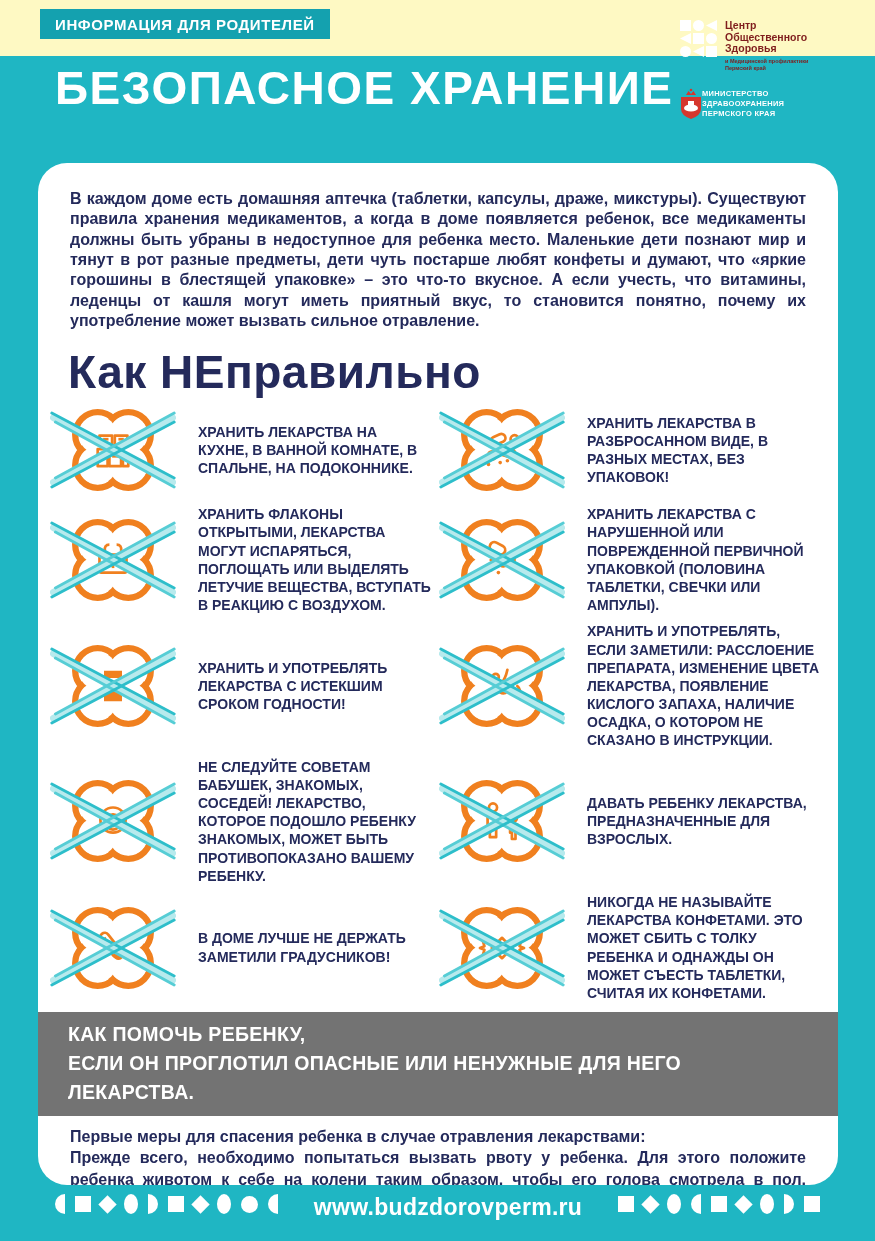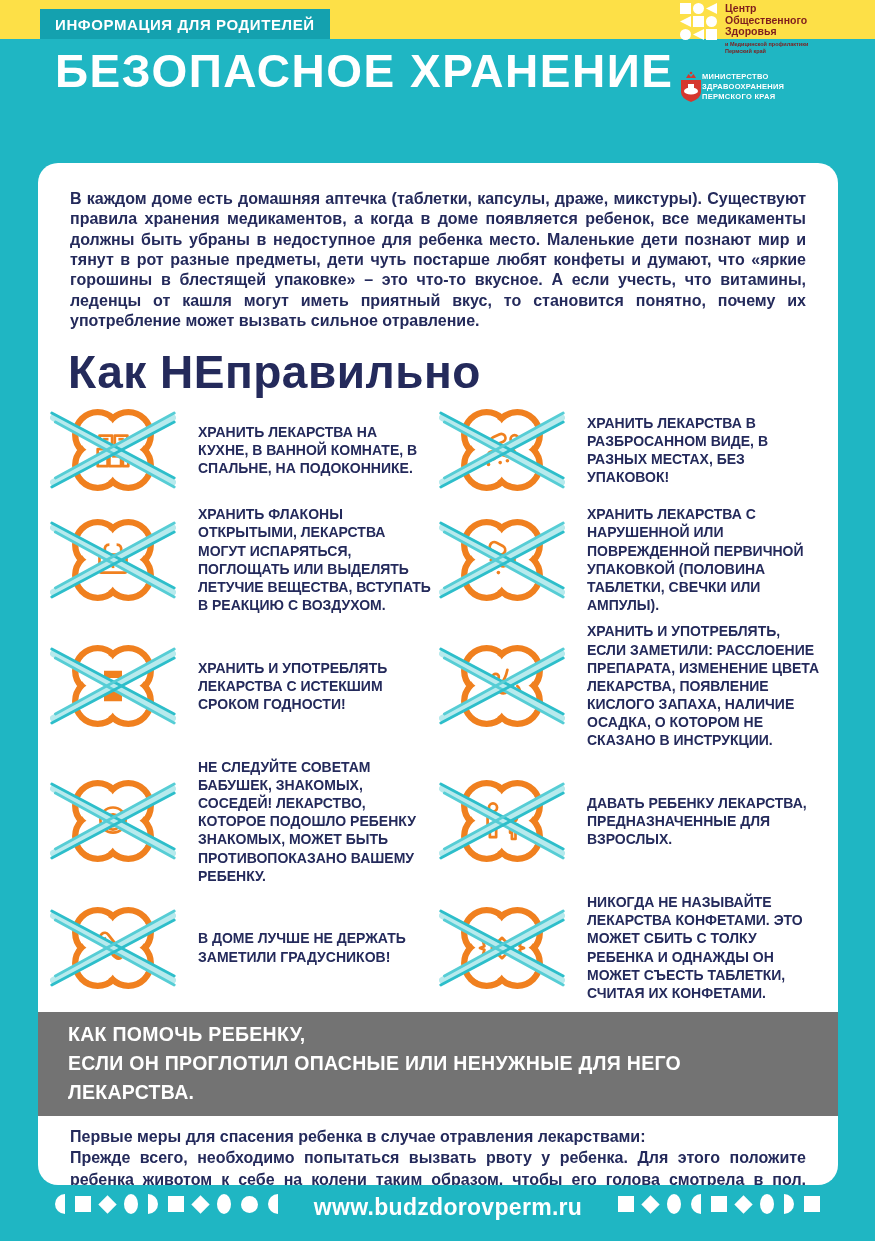--- a/index.html
+++ b/index.html
@@ -2,21 +2,21 @@
 <html><head>
 <meta charset="utf-8">
 <style>
   html,body{margin:0;padding:0}
   body{
     width:875px;height:1241px;position:relative;overflow:hidden;
     background:#1fb6c3;
     font-family:"Liberation Sans", sans-serif;
   }
   
-  .topband{height:39px;background:#fde047;position:relative}
+  .topband{height:56px;background:#fef9c3;position:relative}
   .tag{
     position:absolute;left:40px;top:9px;background:#14a1af;color:#fff;
     font-weight:700;font-size:15px;letter-spacing:.6px;padding:7px 15px 6px;
     white-space:nowrap;
   }
   
   .hdr{position:relative;height:121px}
   .titles{position:absolute;left:55px;top:8px;color:#fff}
   .t1{font-size:46px;font-weight:700;letter-spacing:1.5px;line-height:1.05;margin:0;white-space:nowrap}
   .t2{font-size:37px;font-weight:700;letter-spacing:1px;line-height:1.1;margin:2px 0 0;white-space:nowrap}
@@ -25,21 +25,21 @@
   .gi{background:#fff}
   .gi.c{border-radius:50%}
   .gi.h{clip-path:polygon(100% 0,0 50%,100% 100%)}
   .logo1-name{font-size:10.5px;font-weight:700;line-height:1.1}
   .logo1-sub{font-size:5.5px;font-weight:700;margin-top:3px;line-height:1.3}
   .logo2{position:absolute;right:45px;top:32px;display:flex;align-items:center;color:#fff;width:150px}
   .logo2 .txt{font-size:7.5px;font-weight:700;line-height:1.35;letter-spacing:.3px}
   
   .card{
     position:absolute;left:38px;top:163px;width:800px;height:1022px;
-    background:#fff;border-radius:20px;overflow:hidden;
+    background:#fff;border-radius:29px;overflow:hidden;
   }
   .intro{
     margin:26px 32px 0;color:#242a5b;font-size:16px;line-height:1.27;
     font-weight:700;text-align:justify;
   }
   .wrongH{margin:14px 0 4px 30px;color:#242a5b;font-size:46px;font-weight:700;letter-spacing:.5px}
   .grid{
     display:grid;grid-template-columns:1fr 1fr;column-gap:8px;row-gap:8px;
     margin:2px 18px 0 12px;
   }

